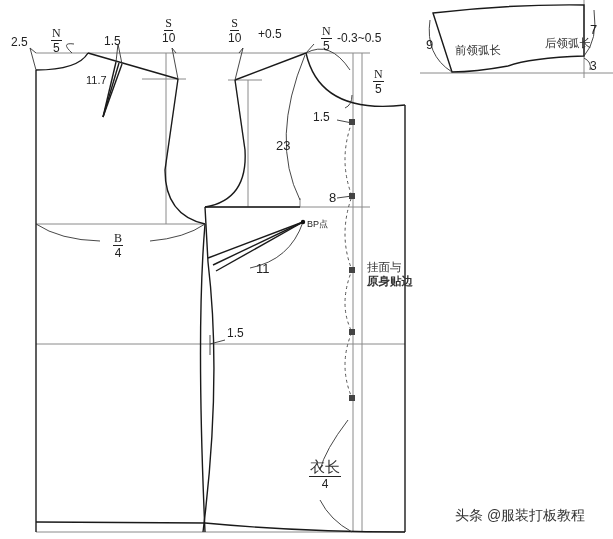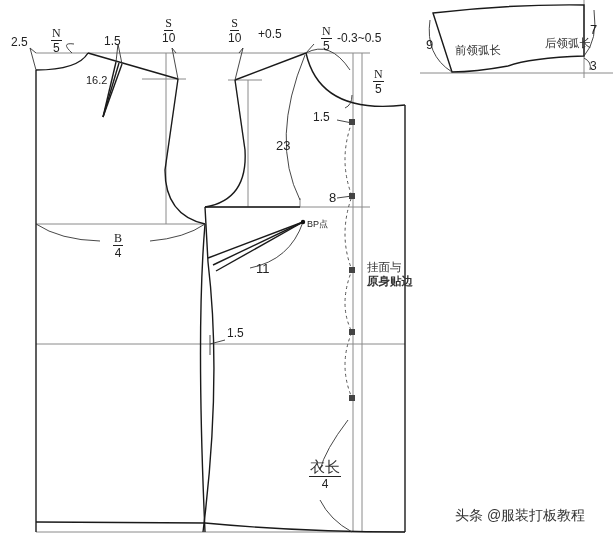--- a/index.html
+++ b/index.html
@@ -112,21 +112,21 @@
     <path d="M584 58 Q592 62 590 70" stroke="#333" stroke-width="0.9"></path>
   </g>
 </svg>
 
 <span class="lbl" style="left:11px;top:36px;">2.5</span>
 <div class="frac" style="left:51px;top:27px;">
   <span class="num">N</span>
   <span class="den">5</span>
 </div>
 <span class="lbl" style="left:104px;top:35px;">1.5</span>
-<span class="lbl" style="left:86px;top:75px;font-size:11px;">16.2</span>
+<span class="lbl" style="left:86px;top:75px;font-size:11px;">11.7</span>
 <div class="frac" style="left:162px;top:17px;">
   <span class="num">S</span>
   <span class="den">10</span>
 </div>
 <div class="frac" style="left:228px;top:17px;">
   <span class="num">S</span>
   <span class="den">10</span>
 </div>
 <span class="lbl" style="left:245px;top:28px;margin-left:13px;">+0.5</span>
 <div class="frac" style="left:321px;top:25px;">

